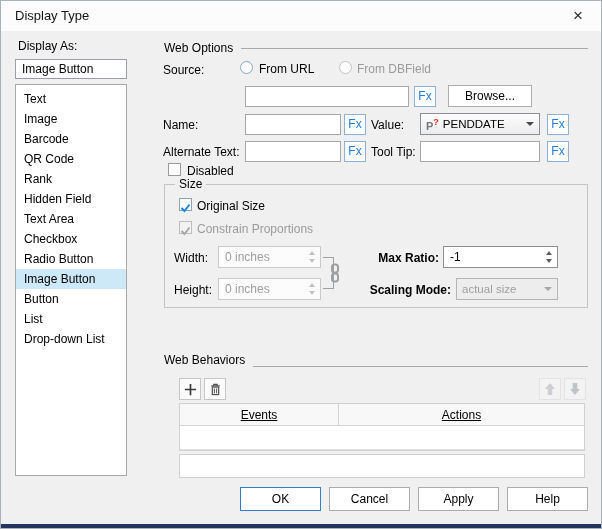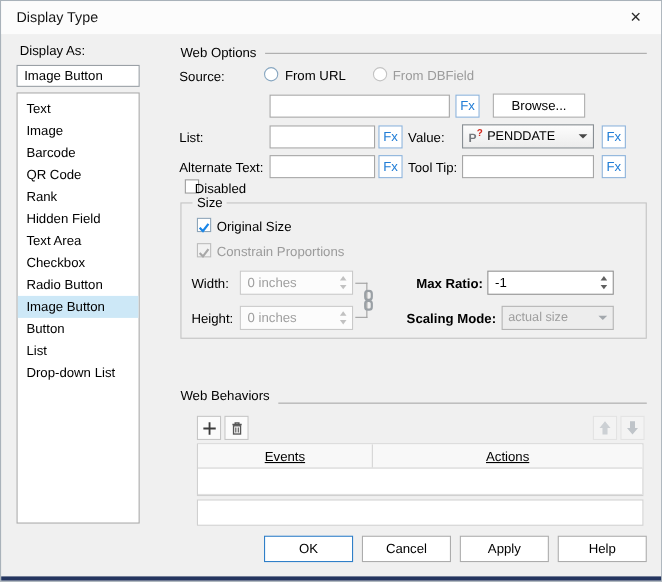--- a/index.html
+++ b/index.html
@@ -75,21 +75,21 @@
   #value-combo { left:419px; top:112px; width:120px; height:22px; }
   #scaling-combo { left:455px; top:277px; width:102px; height:22px; }
   .param-icon { margin-right:4px; color:#75797e; font-weight:bold; font-size:11px; }
   .param-icon .q { color:#d42a1e; font-size:9px; vertical-align:super; font-weight:bold; }
 
   
   .checkbox { position:absolute; width:13px; height:13px; background:#fff; border:1px solid #8ea5b8; }
   .checkbox.unchecked { border-color:#9c9c9c; }
   .checkbox.disabled { background:#f2f2f2; border-color:#bdbdbd; }
   #disabled-checkbox { left:167px; top:162px; }
-  #disabled-label { left:176px; top:163px; }
+  #disabled-label { left:186px; top:163px; }
 
   
   #size-group { position:absolute; left:163px; top:183px; width:424px; height:124px;
                 border:1px solid #c3c3c3; }
   #size-legend { position:absolute; left:174px; top:176px; background:#f0f0f0; padding:0 4px;
                  font-size:12px; }
   #original-checkbox { left:178px; top:197px; }
   #original-label { left:196px; top:198px; }
   #constrain-checkbox { left:178px; top:220px; }
   #constrain-label { left:196px; top:221px; }
@@ -182,21 +182,21 @@
   <span class="lbl" style="left:162px; top:62px;">Source:</span>
   <span class="radio on" id="radio-from-url"><span class="dot"></span></span>
   <span class="lbl" style="left:258px; top:61px;">From URL</span>
   <span class="radio off disabled" id="radio-from-dbfield"></span>
   <span class="lbl dim" style="left:356px; top:61px;">From DBField</span>
 
   <input class="tb" id="url-input" value="" style="">
   <span class="fx" id="fx-url">Fx</span>
   <button class="btn" id="browse-button">Browse...</button>
 
-  <span class="lbl" style="left:162px; top:117px;">List:</span>
+  <span class="lbl" style="left:162px; top:117px;">Name:</span>
   <input class="tb" id="name-input" value="" style="">
   <span class="fx" id="fx-name">Fx</span>
   <span class="lbl" style="left:370px; top:117px;">Value:</span>
   <div class="combo" id="value-combo">
     <span class="param-icon"><span>P</span><span class="q">?</span></span>
     <span>PENDDATE</span>
     <span class="arrow"></span>
   </div>
   <span class="fx" id="fx-value">Fx</span>
 

